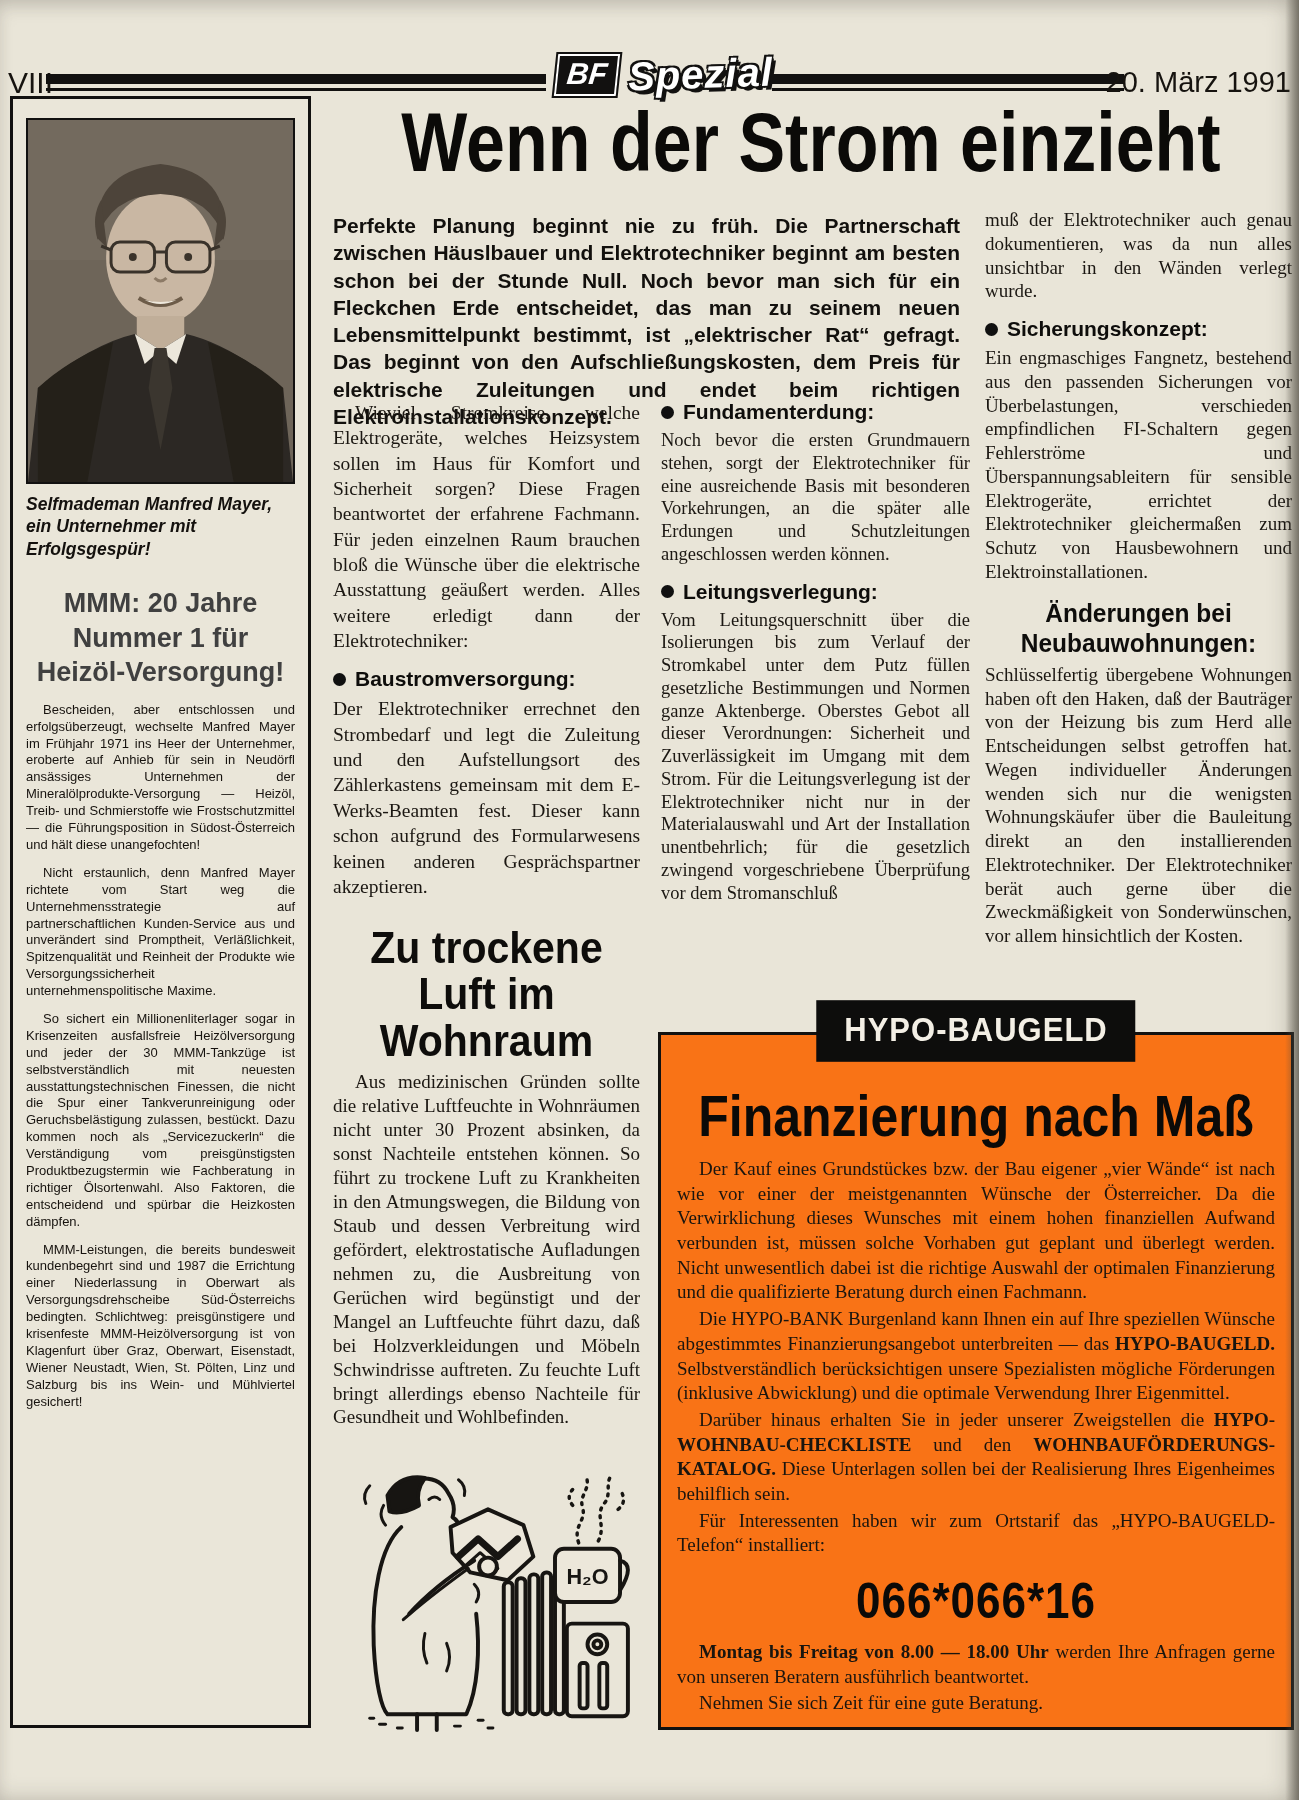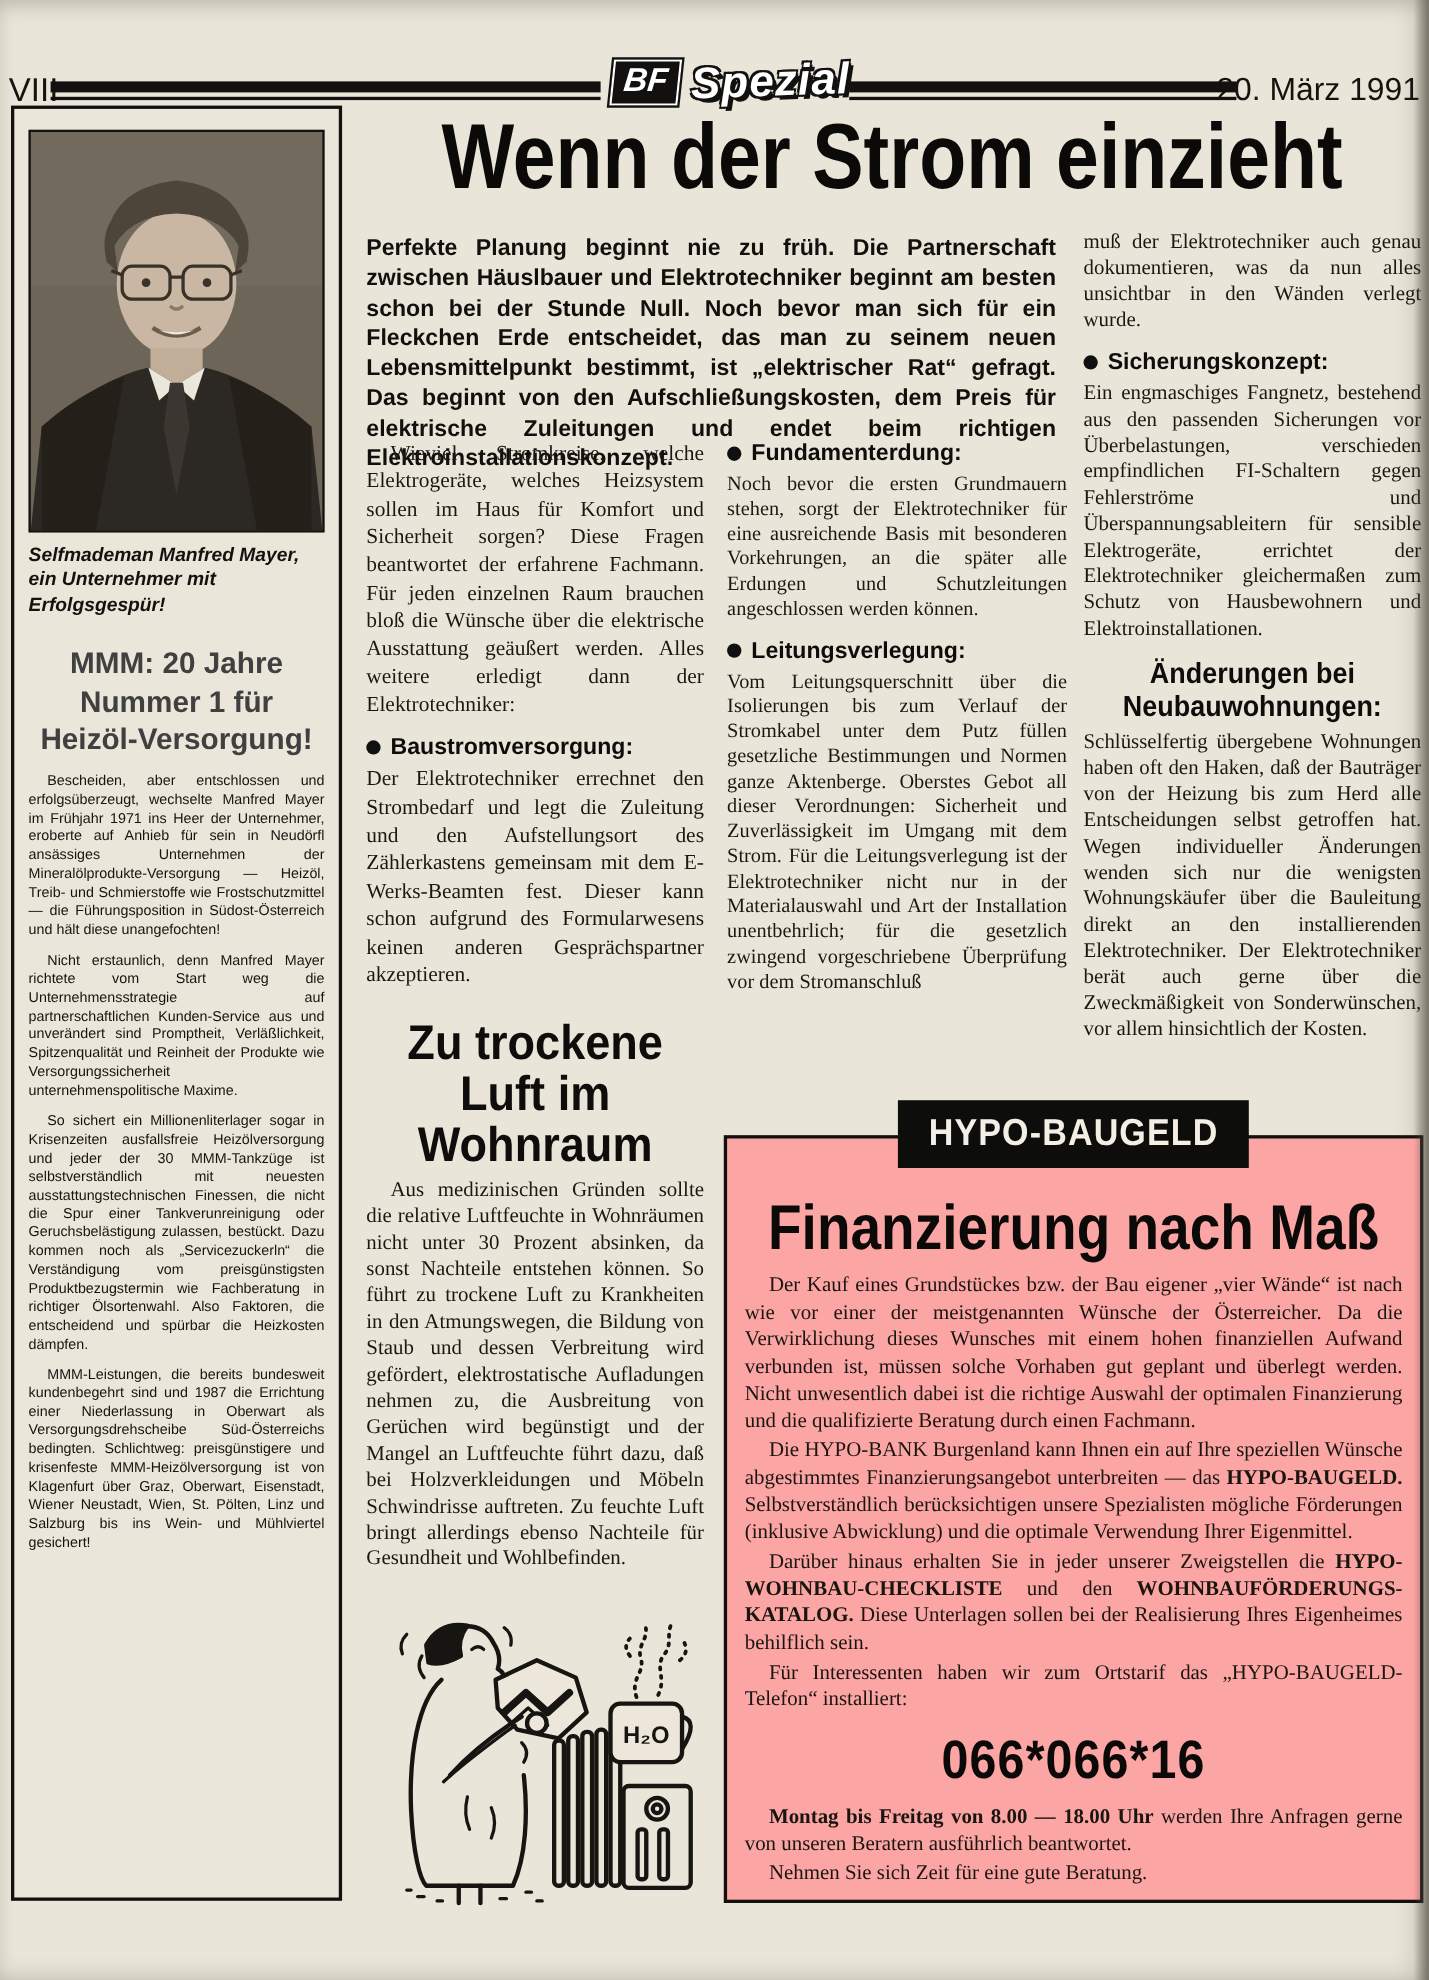--- a/index.html
+++ b/index.html
@@ -52,21 +52,21 @@
   .mmm-box{position:absolute;left:10px;top:96px;width:301px;height:1632px;background:#eae6d9;
       border:3px solid #121110;padding:19px 13px;box-sizing:border-box;overflow:hidden;}
   .photo-frame{width:100%;height:366px;border:2px solid #121110;box-sizing:border-box;background:#6e6559;}
   .photo-frame svg{display:block;width:100%;height:100%;}
   .caption{margin-top:9px;font-weight:bold;font-style:italic;font-size:17.5px;line-height:1.28;color:#14110e;}
   .mmm-head{margin:26px 0 12px;text-align:center;font-weight:bold;font-size:27px;line-height:1.28;color:#404040;}
   .mmm-box p.body{font-size:13px;line-height:1.3;text-align:justify;text-indent:17px;margin:0 0 11px;color:#17130f;}
 
   
   .hypo-box{position:absolute;left:658px;top:1032px;width:636px;height:698px;border:3px solid #121110;
-      box-sizing:border-box;padding:6px 16px;background:#fca5a5;}
+      box-sizing:border-box;padding:6px 16px;background:#f97316;}
   .hypo-label{position:absolute;top:-32px;left:50%;transform:translateX(-50%) scaleY(1.1);
       background:#0d0d0c;color:#f3efe5;font-weight:bold;font-size:31px;letter-spacing:1px;
       padding:9px 28px 11px;white-space:nowrap;}
   .hypo-head{margin:42px 0 16px;text-align:center;font-weight:bold;font-size:50px;color:#0b0a08;
       transform:scaleY(1.15);transform-origin:top center;white-space:nowrap;}
   .hypo-box p{font-family:"Liberation Serif",serif;font-size:19px;line-height:1.3;text-align:justify;
       margin:0;color:#19150f;}
   .hypo-box p.sp{margin-bottom:2px;}
   .phone{text-align:center;font-weight:bold;font-size:44px;letter-spacing:1px;margin:18px 0 14px;
       color:#0b0a08;transform:scaleY(1.12);}

